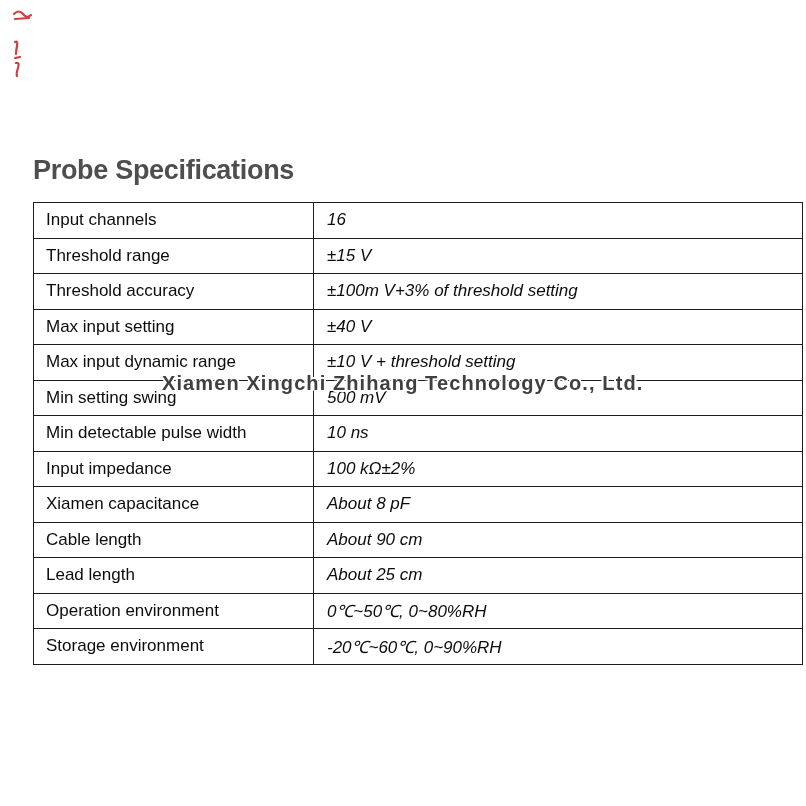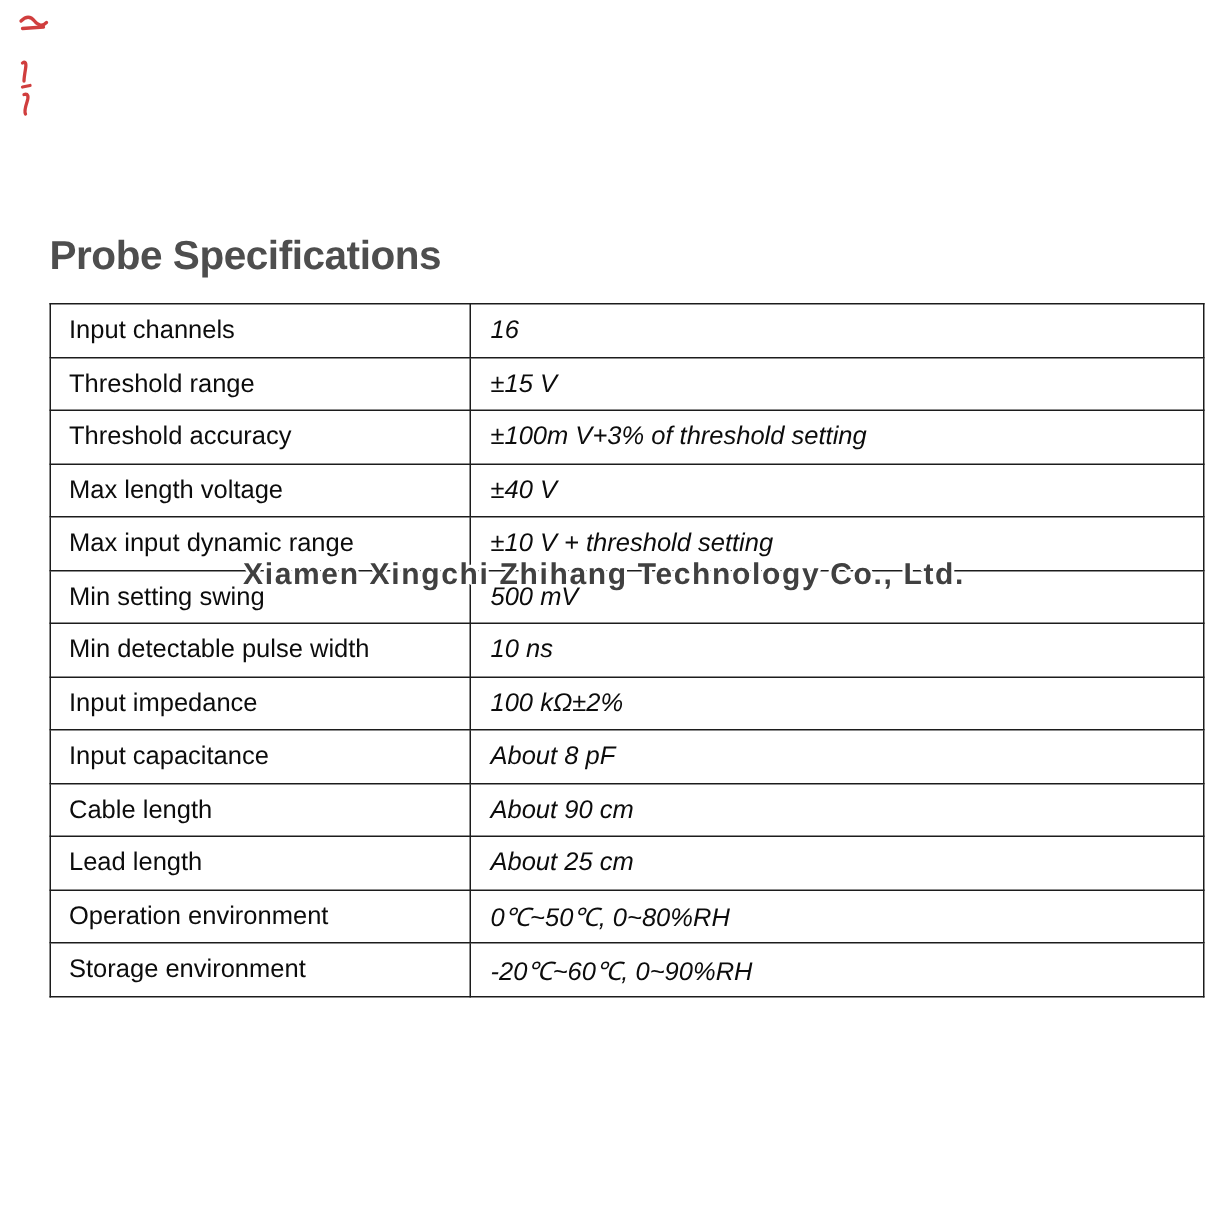--- a/index.html
+++ b/index.html
@@ -99,41 +99,41 @@
         </tr>
         <tr>
           <td class="label-cell">Threshold range</td>
           <td class="value-cell">±15 V</td>
         </tr>
         <tr>
           <td class="label-cell">Threshold accuracy</td>
           <td class="value-cell">±100m V+3% of threshold setting</td>
         </tr>
         <tr>
-          <td class="label-cell">Max length voltage</td>
+          <td class="label-cell">Max input setting</td>
           <td class="value-cell">±40 V</td>
         </tr>
         <tr>
           <td class="label-cell">Max input dynamic range</td>
           <td class="value-cell">±10 V + threshold setting</td>
         </tr>
         <tr>
           <td class="label-cell">Min setting swing</td>
           <td class="value-cell">500 mV</td>
         </tr>
         <tr>
           <td class="label-cell">Min detectable pulse width</td>
           <td class="value-cell">10 ns</td>
         </tr>
         <tr>
           <td class="label-cell">Input impedance</td>
           <td class="value-cell">100 kΩ±2%</td>
         </tr>
         <tr>
-          <td class="label-cell">Input capacitance</td>
+          <td class="label-cell">Xiamen capacitance</td>
           <td class="value-cell">About 8 pF</td>
         </tr>
         <tr>
           <td class="label-cell">Cable length</td>
           <td class="value-cell">About 90 cm</td>
         </tr>
         <tr>
           <td class="label-cell">Lead length</td>
           <td class="value-cell">About 25 cm</td>
         </tr>

